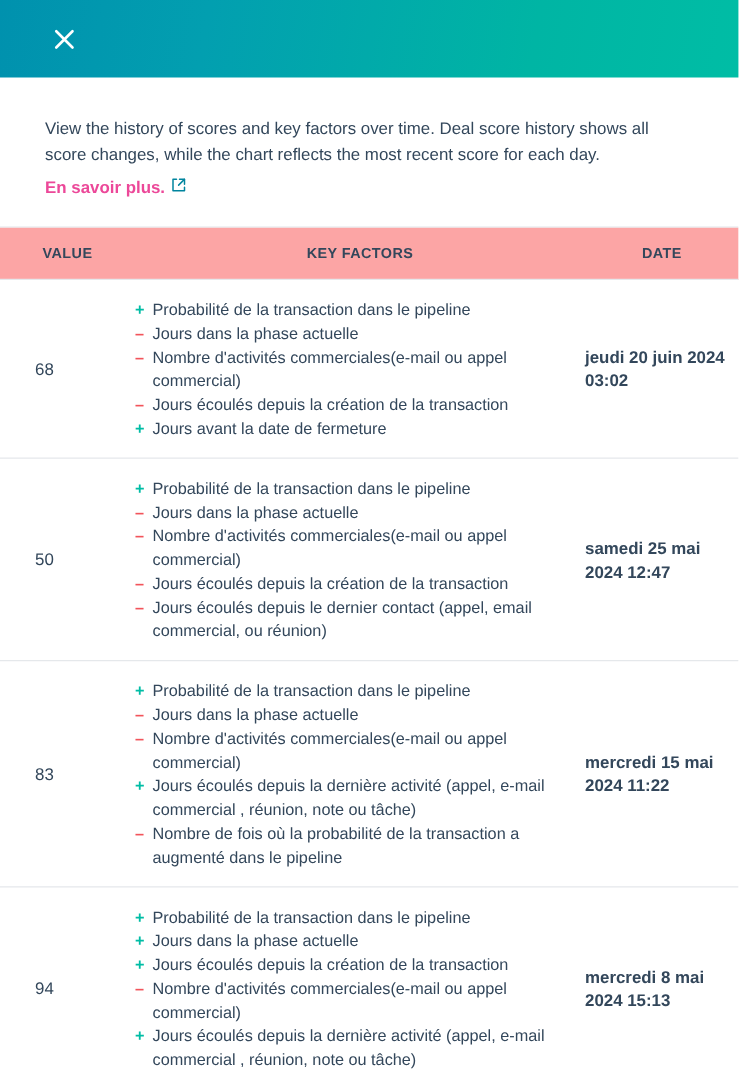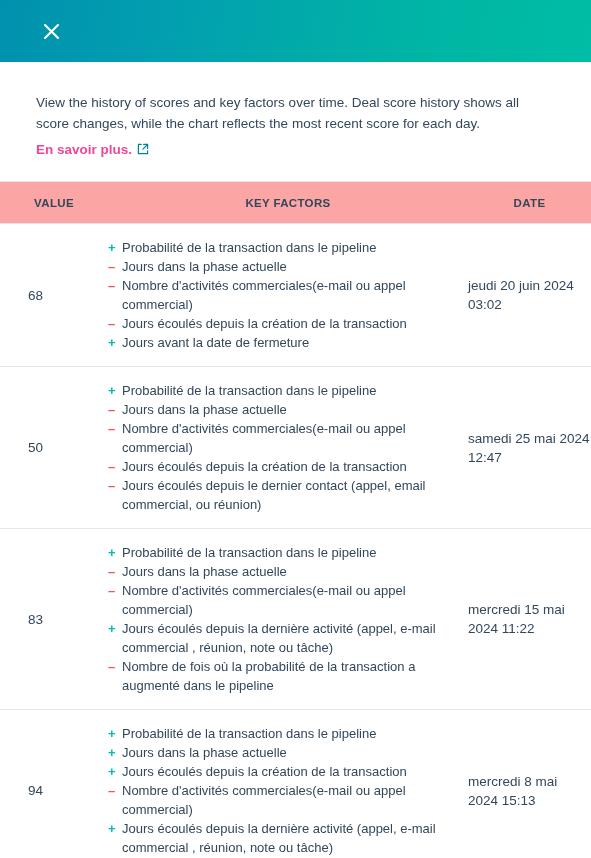--- a/index.html
+++ b/index.html
@@ -131,20 +131,21 @@
   td.col-value {
     font-size: 14px;
     color: #33475b;
     white-space: nowrap;
   }
 
   td.col-date {
     font-size: 13.5px;
     color: #33475b;
     line-height: 19px;
+    font-weight: bold;
   }
 
   ul.factors {
     list-style: none;
     margin: 0;
     padding: 0;
   }
 
   ul.factors li {
     position: relative;

